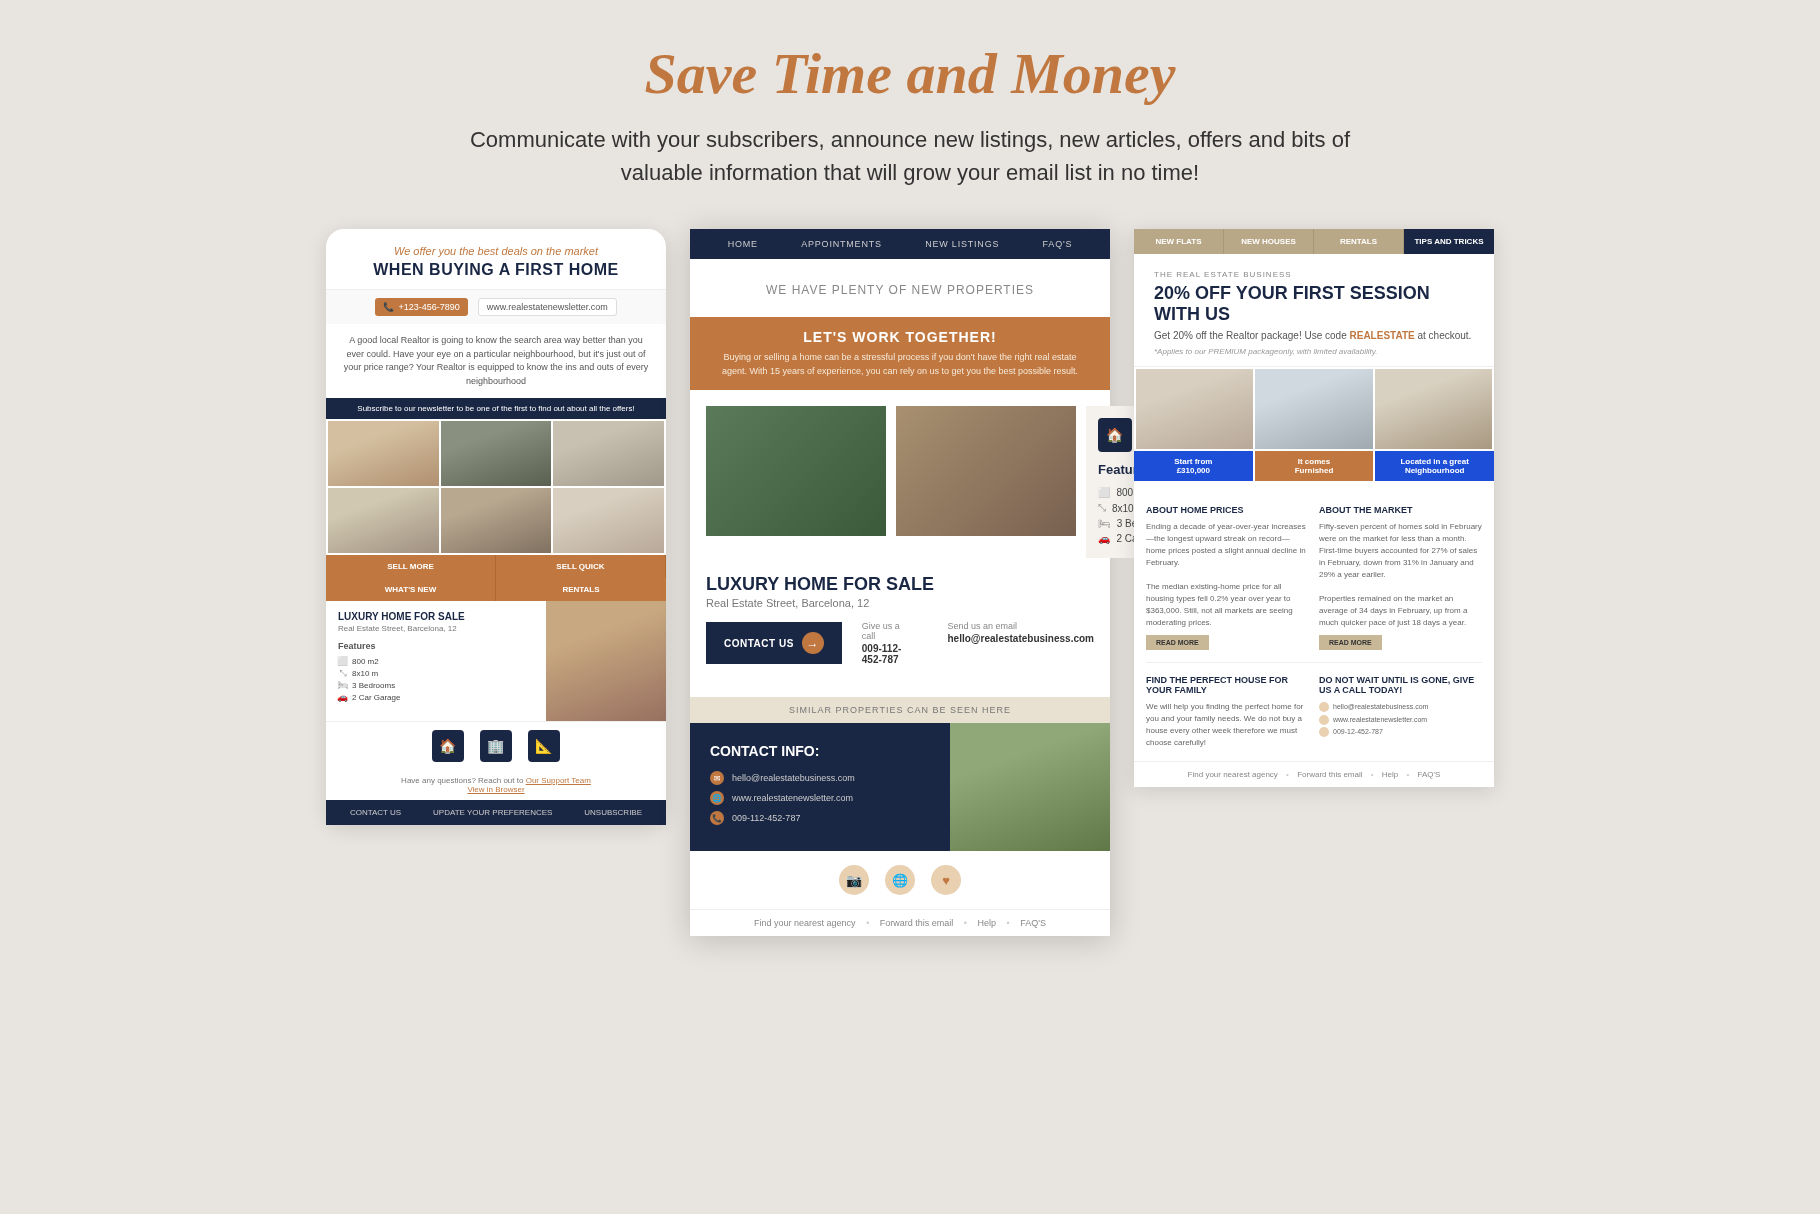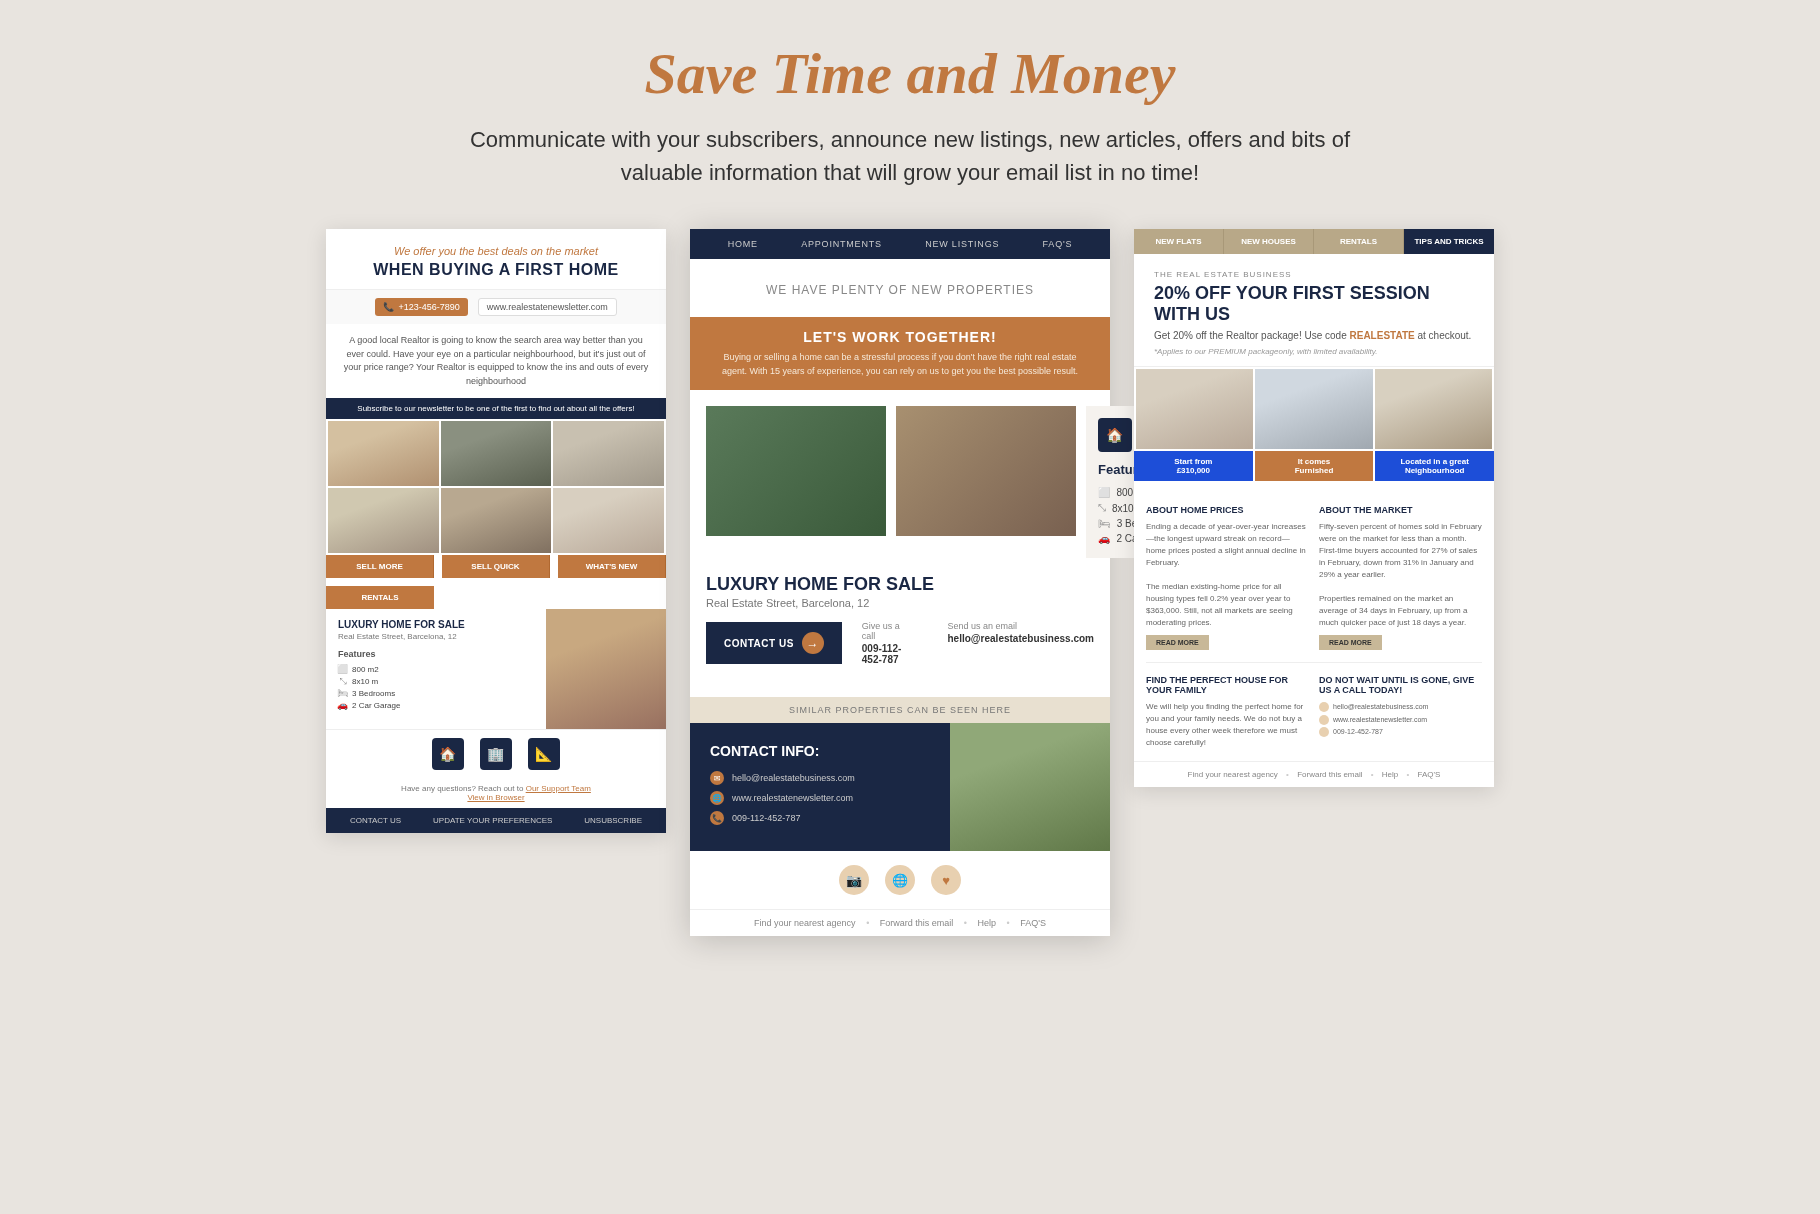--- a/index.html
+++ b/index.html
@@ -49,20 +49,21 @@
     }
 
     
     .email-card-left {
       width: 340px;
       background: #fff;
       box-shadow: 0 4px 20px rgba(0,0,0,0.12);
       font-family: Arial, sans-serif;
       font-size: 11px;
       flex-shrink: 0;
+      border-radius: 18px;
     }
     .left-header-text {
       text-align: center;
       padding: 16px 20px 10px;
       border-bottom: 1px solid #eee;
     }
     .left-tagline {
       color: #c07840;
       font-style: italic;
       font-size: 11px;
@@ -126,22 +127,22 @@
       position: relative;
       overflow: hidden;
     }
     .photo-placeholder {
       width: 100%;
       height: 100%;
       background: linear-gradient(135deg, #d4c4a8 0%, #a89070 100%);
     }
     .left-btn-row {
       display: grid;
-      grid-template-columns: 1fr 1fr 1fr;
-      gap: 8px;
+      grid-template-columns: 1fr 1fr;
+      gap: 0;
     }
     .left-btn {
       background: #c07840;
       color: #fff;
       text-align: center;
       padding: 7px 2px;
       font-size: 8px;
       font-weight: bold;
       text-transform: uppercase;
       border-right: 1px solid #b06830;

